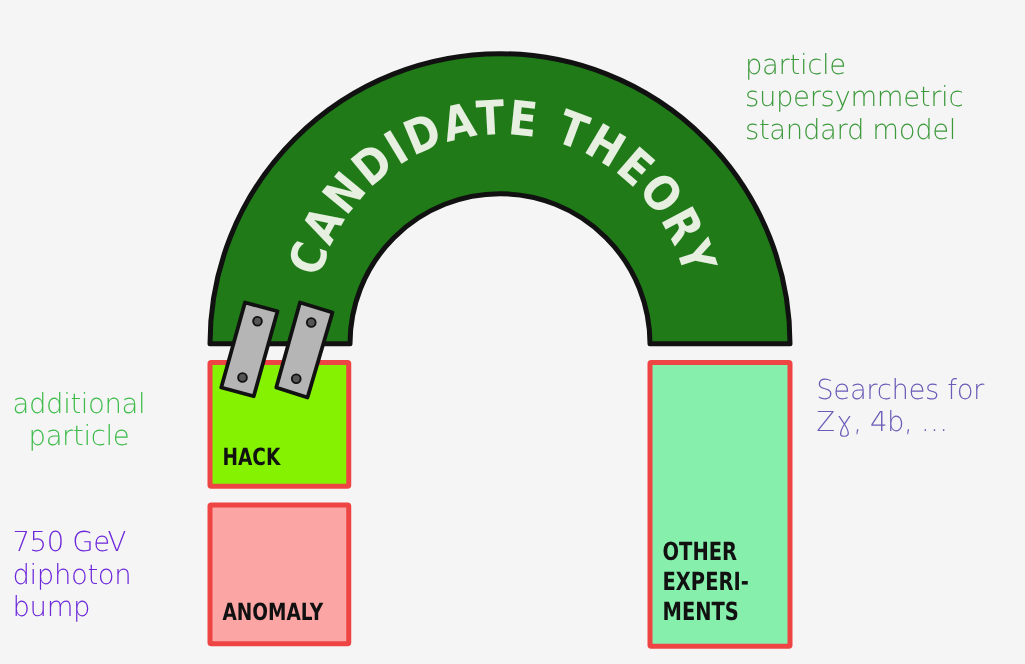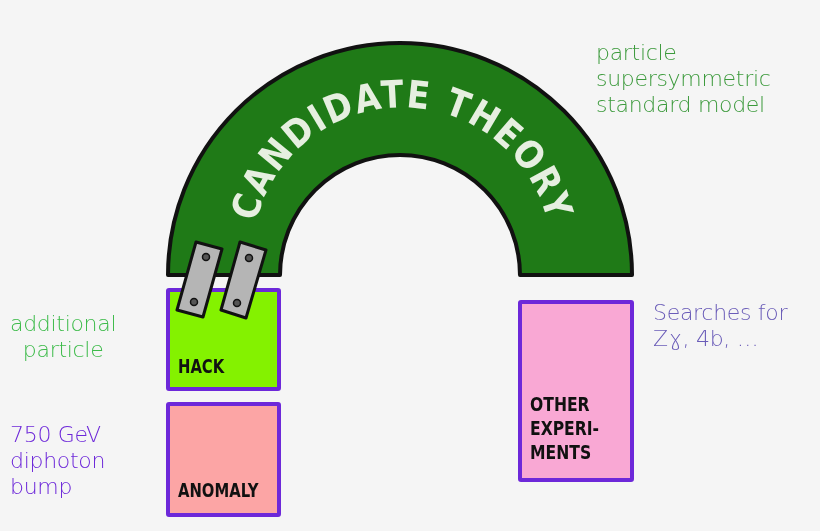--- a/index.html
+++ b/index.html
@@ -1,21 +1,21 @@
 <!DOCTYPE html>
 <html><head>
 <meta charset="utf-8">
 <style>
   html, body { margin:0; padding:0; }
   body { width:820px; height:531px; background:#f5f5f5; position:relative; overflow:hidden;
          font-family:"DejaVu Sans", sans-serif; }
   #stage { position:absolute; left:0; top:0; width:820px; height:531px; }
   .label { position:absolute; font-family:"DejaVu Sans", sans-serif; font-weight:300;
            font-size:22px; line-height:26px; white-space:pre-line; letter-spacing:-0.3px; }
-  .box { position:absolute; box-sizing:border-box; border:4px solid #6d28d9; border-radius:3px;text-decoration:underline; }
+  .box { position:absolute; box-sizing:border-box; border:4px solid #ef4444; border-radius:3px;text-decoration:underline; }
   .box-title { position:absolute; left:8px; font-family:"DejaVu Sans", sans-serif; font-weight:bold;
                font-size:19px; line-height:22px; color:#111; white-space:pre-line;
                transform:scaleX(0.78); transform-origin:left bottom; letter-spacing:0px; }
 </style>
 </head>
 <body>
 
 <div id="stage">
   <svg width="820" height="531" viewBox="0 0 820 531" style="position:absolute;left:0;top:0;">
     <defs>
@@ -31,21 +31,21 @@
   </svg>
 
   <div class="box" style="left:166px; top:288px; width:115px; height:103px; background:#84f200;">
     <div class="box-title" style="bottom:10px;">HACK</div>
   </div>
 
   <div class="box" style="left:166px; top:402px; width:115px; height:115px; background:#fca5a5;">
     <div class="box-title" style="bottom:12px;">ANOMALY</div>
   </div>
 
-  <div class="box" style="left:518px; top:288px; width:116px; height:182px; background:#f9a8d4;margin-top:12px;">
+  <div class="box" style="left:518px; top:288px; width:116px; height:231px; background:#86efac;">
     <div class="box-title" style="bottom:14px; font-size:20px; line-height:24px;">OTHER
 EXPERI-
 MENTS</div>
   </div>
 
   <svg width="820" height="531" viewBox="0 0 820 531" style="position:absolute;left:0;top:0;pointer-events:none;">
     <g>
       <polygon points="196,242 222,249 203,317 177,310" fill="#b5b5b5" stroke="#111" stroke-width="3" stroke-linejoin="round"></polygon>
       <circle cx="206" cy="257" r="3.5" fill="#555" stroke="#111" stroke-width="1.5"></circle>
       <circle cx="194" cy="302" r="3.5" fill="#555" stroke="#111" stroke-width="1.5"></circle>

